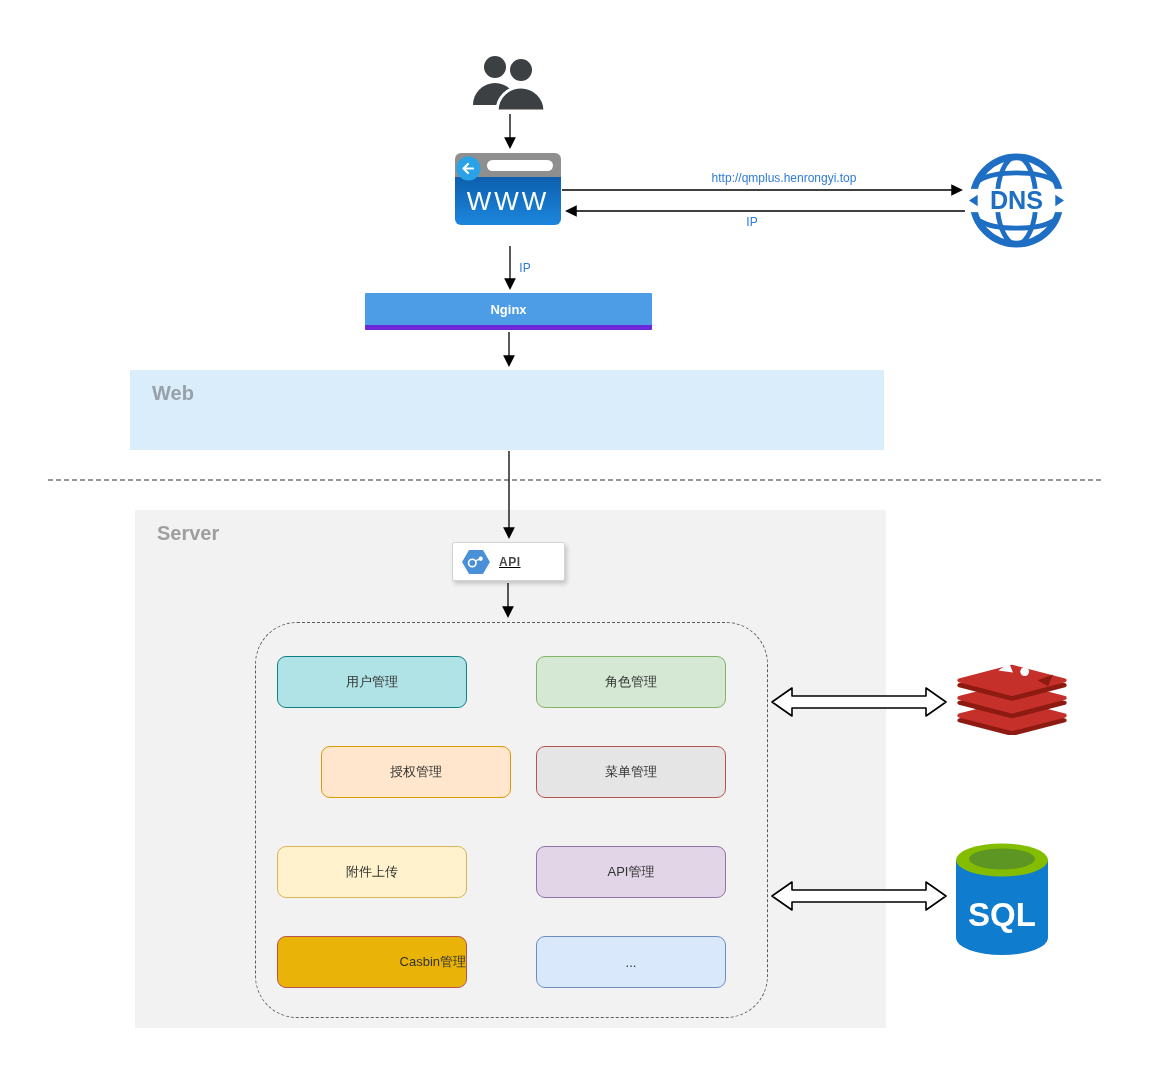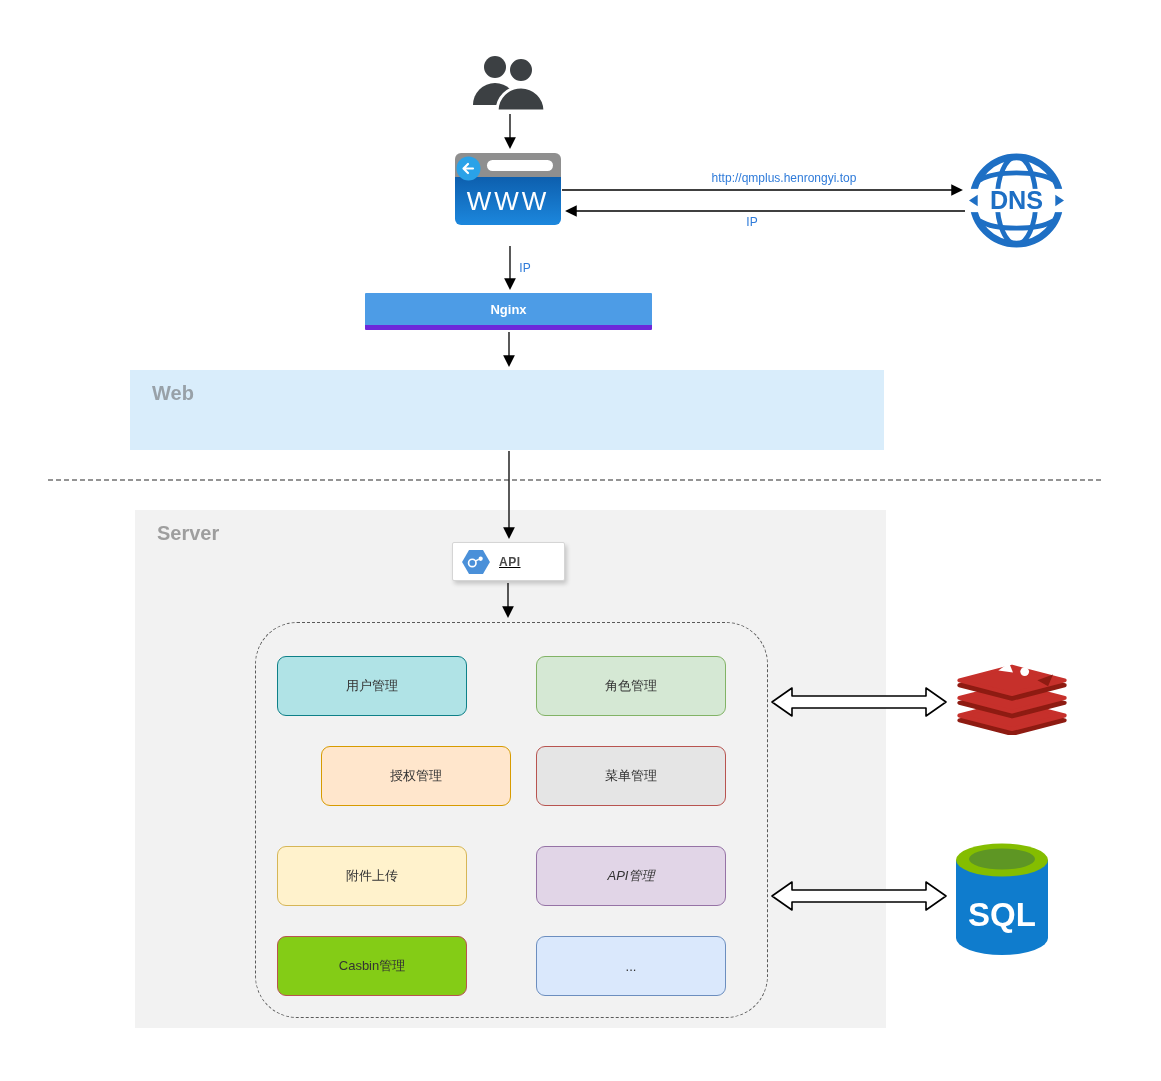--- a/index.html
+++ b/index.html
@@ -33,25 +33,25 @@
   .nginx{left:365px;top:293px;width:287px;height:32px;background:#4d9ce6;border-bottom:5px solid #6d28d9;
     color:#fff;font-size:13px;font-weight:bold;display:flex;align-items:center;justify-content:center;z-index:10;border-radius:1px;}
   
   .api-box{left:452px;top:542px;width:113px;height:39px;background:#fff;border:1px solid #d5d5d5;
     box-shadow:2px 3px 4px rgba(0,0,0,.18);display:flex;align-items:center;gap:9px;padding-left:9px;
     box-sizing:border-box;z-index:10;border-radius:2px;text-decoration:underline;}
   .api-label{font-size:12px;font-weight:bold;color:#4a4a4a;letter-spacing:.5px;}
   
   .module-wrap{left:255px;top:622px;width:513px;height:396px;border:1.6px dashed #5a5a5a;border-radius:42px;
     box-sizing:border-box;z-index:9;}
-  .module-box{position:absolute;width:190px;height:60px;border:1px solid #999;border-radius:9px;
+  .module-box{position:absolute;width:190px;height:52px;border:1px solid #999;border-radius:9px;
     display:flex;align-items:center;justify-content:center;font-size:13px;color:#333;box-sizing:border-box;}
   .m0{left:21px;top:33px;}  .m1{left:280px;top:33px;}
   .m2{left:21px;top:123px;margin-left:44px;} .m3{left:280px;top:123px;}
-  .m4{left:21px;top:223px;} .m5{left:280px;top:223px;font-style:italic;}
+  .m4{left:21px;top:223px;} .m5{left:280px;top:223px;}
   .m6{left:21px;top:313px;} .m7{left:280px;top:313px;}
   
   .redis{left:953px;top:655px;z-index:10;}
   .sql{left:950px;top:838px;z-index:10;}
 </style>
 </head>
 <body>
 
 <div class="canvas">
 
@@ -153,21 +153,21 @@
       </div>
     <div class="module-box m3" style="background: #e5e5e5; border-color: rgb(184, 84, 80);">
         <span>菜单管理</span>
       </div>
     <div class="module-box m4" style="background: rgb(255, 242, 204); border-color: rgb(214, 182, 86);">
         <span>附件上传</span>
       </div>
     <div class="module-box m5" style="background: rgb(225, 213, 231); border-color: rgb(150, 115, 166);">
         <span>API管理</span>
       </div>
-    <div class="module-box m6" style="background: #84cc16; border-color: rgb(184, 84, 80);">
+    <div class="module-box m6" style="background: #eab308; border-color: rgb(184, 84, 80); justify-content: flex-end;">
         <span>Casbin管理</span>
       </div>
     <div class="module-box m7" style="background: rgb(218, 232, 252); border-color: rgb(108, 142, 191);">
         <span>...</span>
       </div>
   </div>
 
   <div class="abs redis">
     <svg width="118" height="80" viewBox="0 0 120 82">
       <g stroke-linejoin="round">

